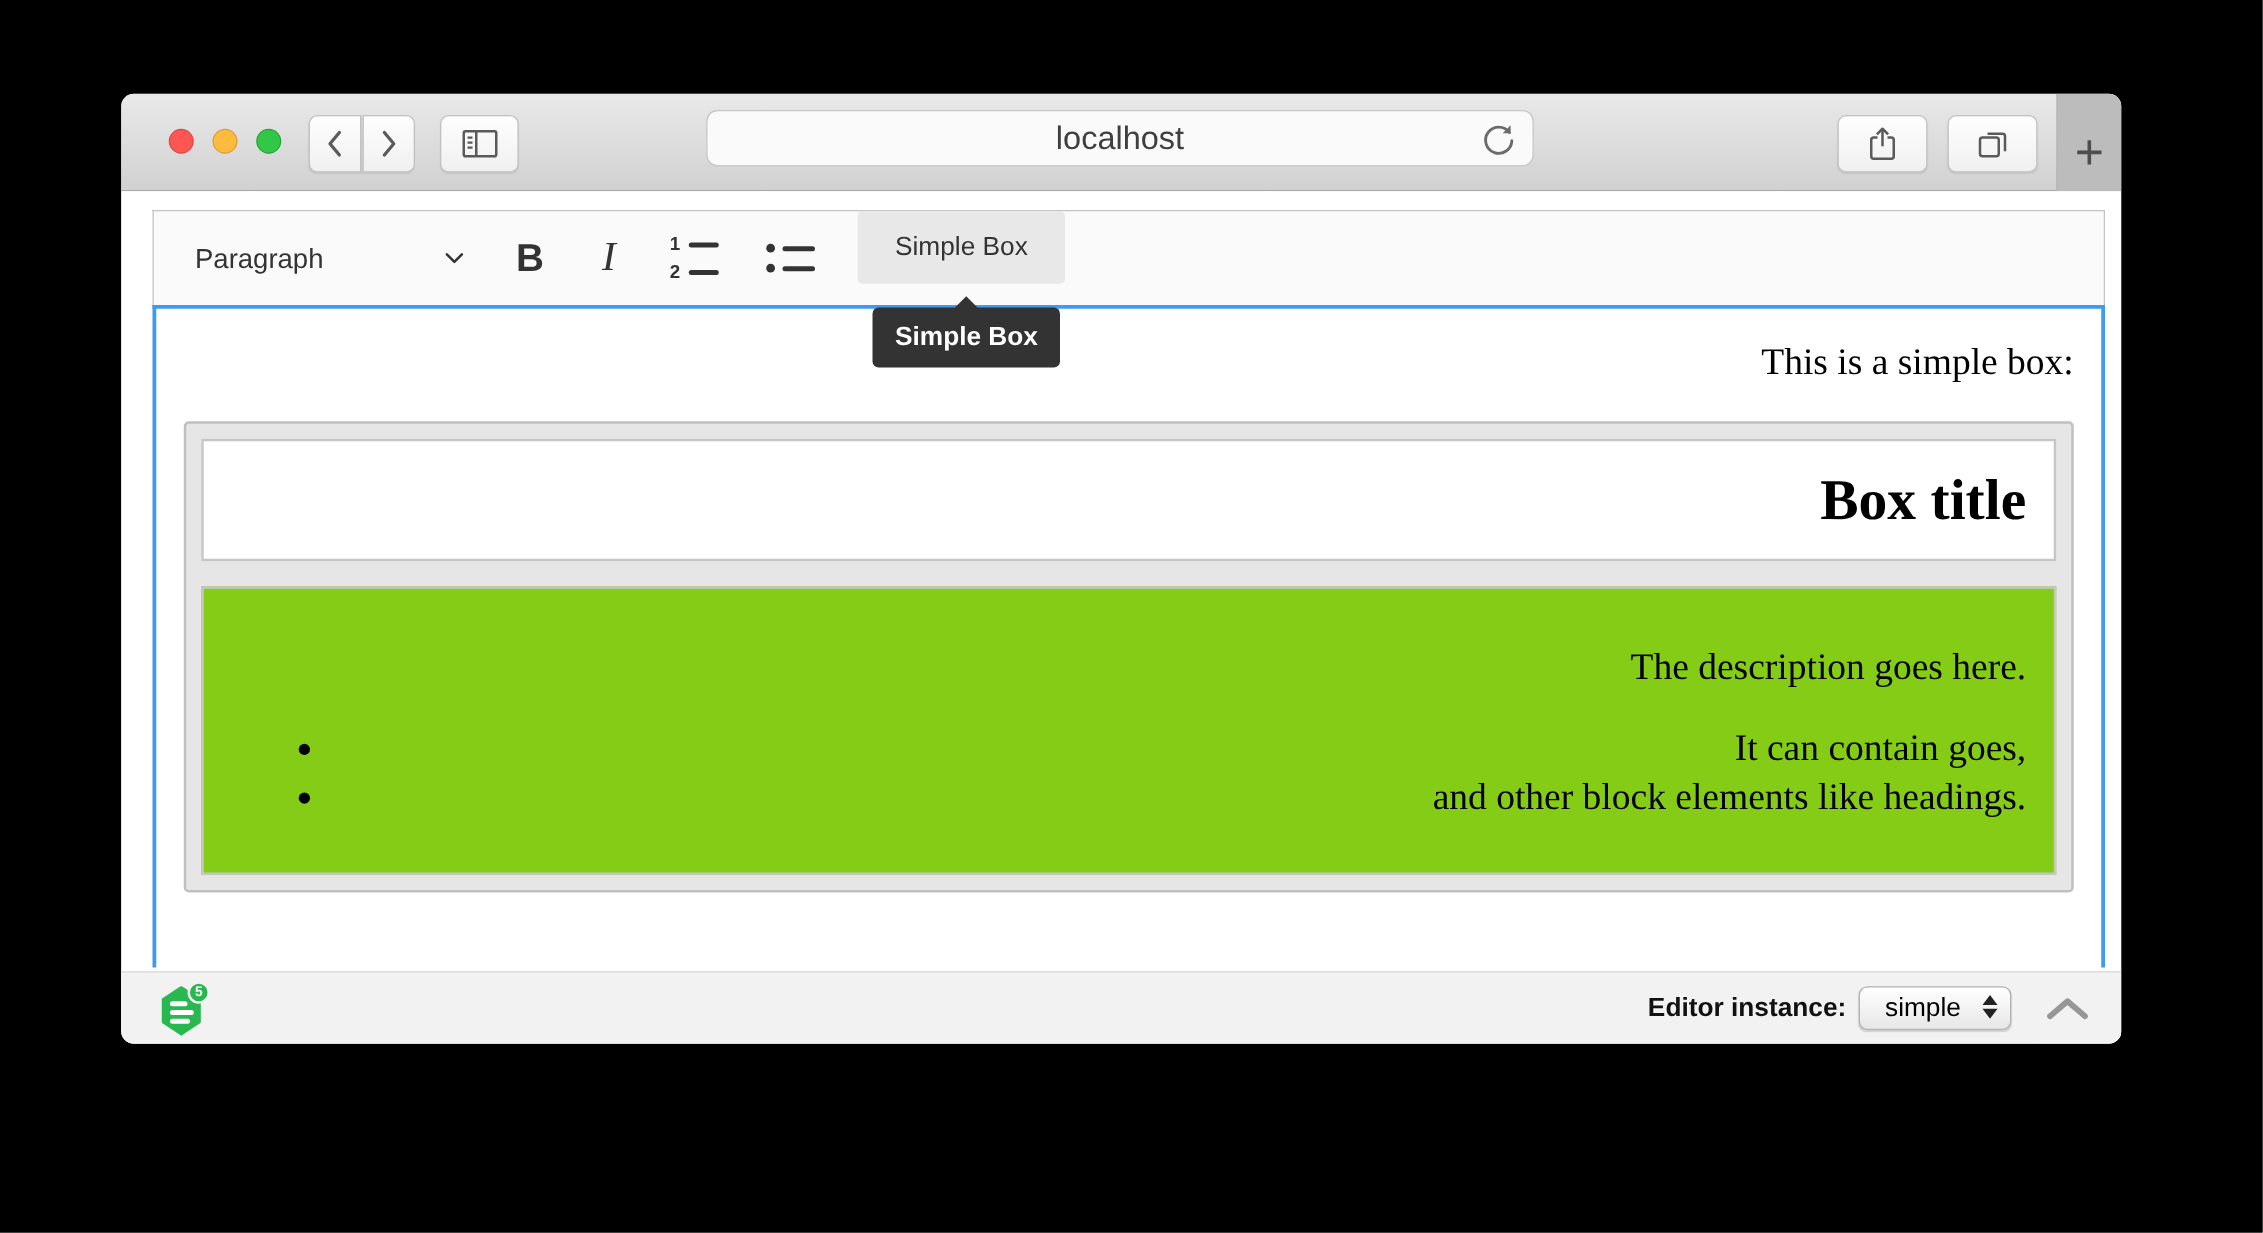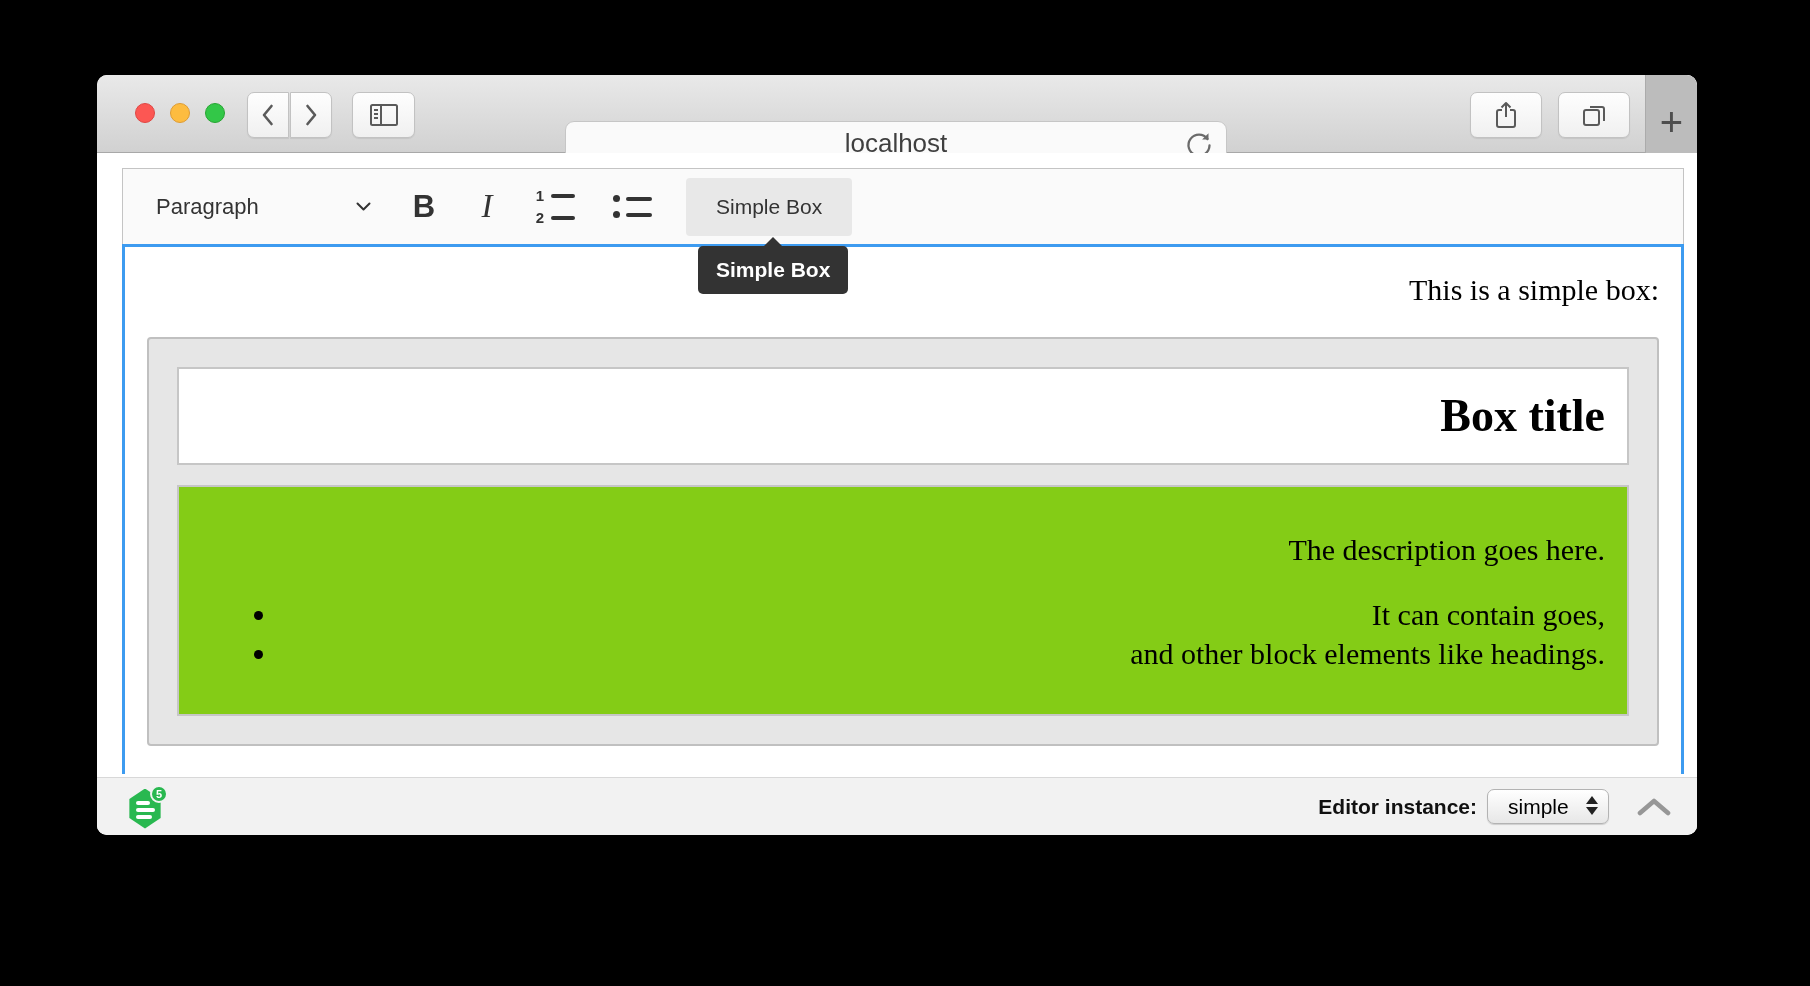--- a/index.html
+++ b/index.html
@@ -26,38 +26,38 @@
           display:flex; align-items:center; justify-content:center;
           box-shadow:0 1px 1px rgba(0,0,0,.08); }
   .btn-back    { left:150px; width:42px; border-top-right-radius:0; border-bottom-right-radius:0; }
   .btn-forward { left:193px; width:42px; border-top-left-radius:0; border-bottom-left-radius:0; }
   .btn-sidebar { left:255px; width:63px; }
   .btn-share   { left:1373px; width:72px; }
   .btn-tabs    { left:1461px; width:72px; }
 
   .urlfield { position:absolute; left:468px; top:13px; width:662px; height:45px;
               background:#fafafa; border:1px solid #c6c6c6; border-radius:9px;
-              display:flex; align-items:center; justify-content:center;margin-top:33px; }
+              display:flex; align-items:center; justify-content:center; }
   .urltext { font-size:26px; color:#3f3f3f; }
   .reload { position:absolute; right:12px; top:8px; }
 
   .newtab-strip { position:absolute; right:0; top:0; width:52px; height:78px;
                   background:#bcbcbc; border-left:1px solid #ababab;
                   border-top-right-radius:10px;
                   display:flex; align-items:center; justify-content:center;
                   padding-top:16px; }
   .newtab-strip span { font-size:40px; font-weight:300; color:#4e4e4e; line-height:1; }
 
   
   .page { position:relative; height:681px; background:#fff; }
 
   .editor { position:absolute; left:25px; right:13px; top:15px; }
 
   .ck-toolbar { height:76px; background:#fafafa; border:1px solid #c4c4c4;
-                border-bottom:none; display:flex; align-items:center; color:#333; }
+                border-bottom:none; display:flex; color:#333; }
   .heading-dd { margin-left:33px; width:215px; display:flex; align-items:center;
                 justify-content:space-between; cursor:default; }
   .heading-dd .lbl { font-size:22px; color:#333; }
   .tool { display:flex; align-items:center; justify-content:center; }
   .t-bold   { margin-left:33px; width:40px; font-family:"Liberation Sans",sans-serif;
               font-weight:bold; font-size:31px; }
   .t-italic { margin-left:22px; width:42px; font-family:"Liberation Serif",serif;
               font-style:italic; font-size:33px; }
   .t-numlist { margin-left:24px; width:46px; flex-direction:column; gap:7px; }
   .t-bullist { margin-left:30px; width:48px; flex-direction:column; gap:9px; }
@@ -69,21 +69,21 @@
   .t-simplebox { margin-left:30px; height:58px; padding:0 30px; background:#e8e8e8;
                  border-radius:4px; font-size:21px; color:#333; display:flex;
                  align-items:center; cursor:default; }
 
   .editable { border:3px solid #3d9bf0; border-bottom:none; background:#fff;
               height:530px; overflow:hidden; padding:0 22px;
               font-family:"Liberation Serif", serif; font-size:30px; color:#000;text-align:right; }
   .intro { margin:26px 0 30px; }
 
   .simple-box { background:#e6e6e6; border:2px solid #c0c0c0; border-radius:4px;
-                padding:28px; }
+                padding:12px; }
   .simple-box-title { background:#fff; border:2px solid #c6c6c6; padding:18px 22px;
                       margin-bottom:20px; }
   .simple-box-title h2 { font-size:46px; font-weight:bold; line-height:1.25; color:#000;
                          font-family:"Liberation Serif", serif; }
   .simple-box-description { background:#84cc16; border:2px solid #c6c6c6;
                             padding:6px 22px 26px; }
   .simple-box-description p { margin:40px 0 28px; }
   .simple-box-description ul { margin:0 0 14px; padding-left:78px; }
   .simple-box-description li { line-height:1.32; }
 

